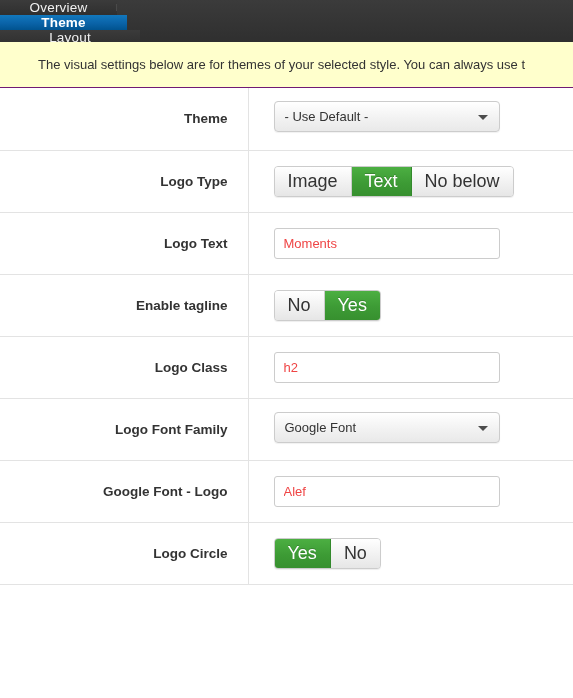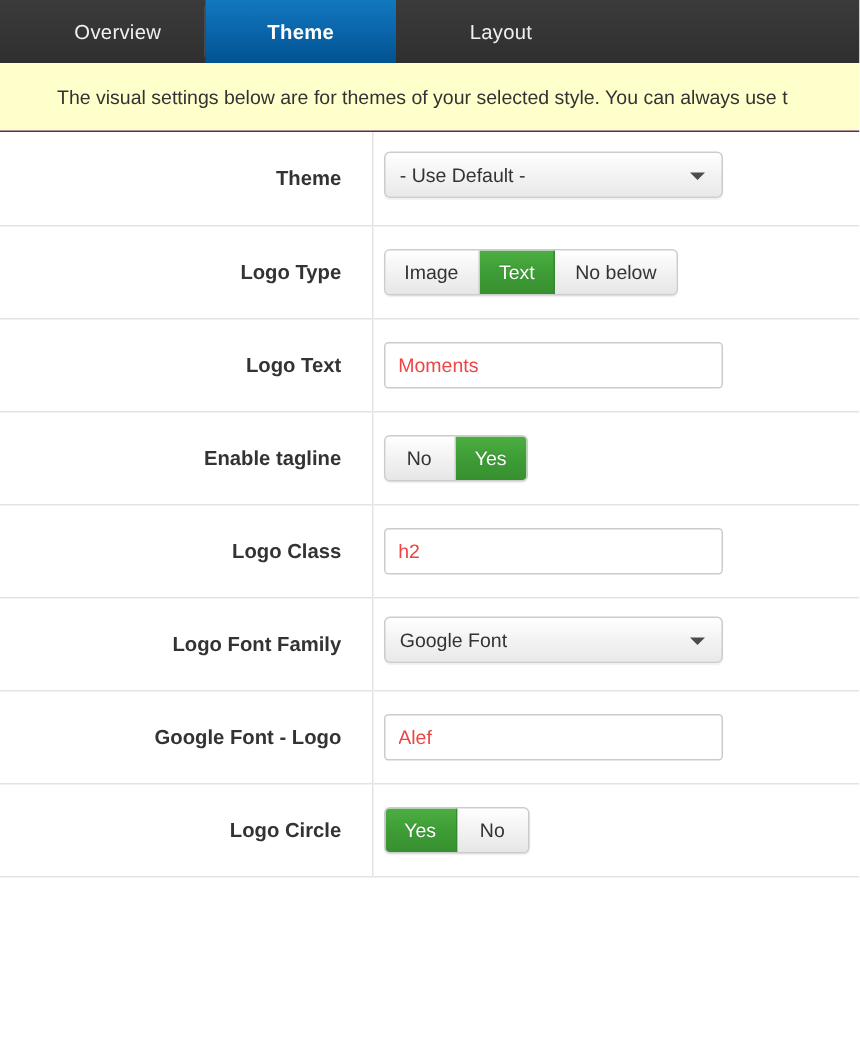--- a/index.html
+++ b/index.html
@@ -16,20 +16,21 @@
 
   
   .tabbar {
     position: relative;
     height: 42px;
     background: #333333;
     background: linear-gradient(to bottom, #3b3b3b 0%, #2f2f2f 100%);
     display: flex;
     align-items: stretch;
     overflow: hidden;
+    flex-direction: column;
   }
   .tab {
     flex: 0 0 auto;
     display: flex;
     align-items: center;
     justify-content: center;
     color: #f0f0f0;
     font-size: 13.5px;
     font-weight: normal;
     letter-spacing: 0.2px;
@@ -95,21 +96,21 @@
     padding: 0 20px 0 0;
     font-size: 13.5px;
     font-weight: bold;
     color: #333333;
     border-right: 1px solid #e3e3e3;
     vertical-align: middle;
     height: 62px;
   }
   .cell-field {
     box-sizing: border-box;
-    padding-left: 7px;
+    padding-left: 25px;
     vertical-align: middle;
     height: 62px;
   }
 
   
   .select {
     position: relative;
     display: inline-block;
     width: 226px;
     height: 31px;
@@ -162,21 +163,21 @@
     border: 1px solid #cccccc;
     box-shadow: 0 1px 1px rgba(0,0,0,0.07);
     background: #f5f5f5;
   }
   .btn {
     display: flex;
     align-items: center;
     justify-content: center;
     height: 29px;
     padding: 0 13px;
-    font-size: 13px;
+    font-size: 18px;
     color: #333333;
     background: linear-gradient(to bottom, #ffffff 0%, #f1f1f1 55%, #e6e6e6 100%);
     border-right: 1px solid #cccccc;
     box-sizing: border-box;
     white-space: nowrap;
   }
   .btn:last-child { border-right: none; }
   .btn.on {
     background: linear-gradient(to bottom, #4caf42 0%, #3d9b35 55%, #37902f 100%);
     color: #ffffff;

